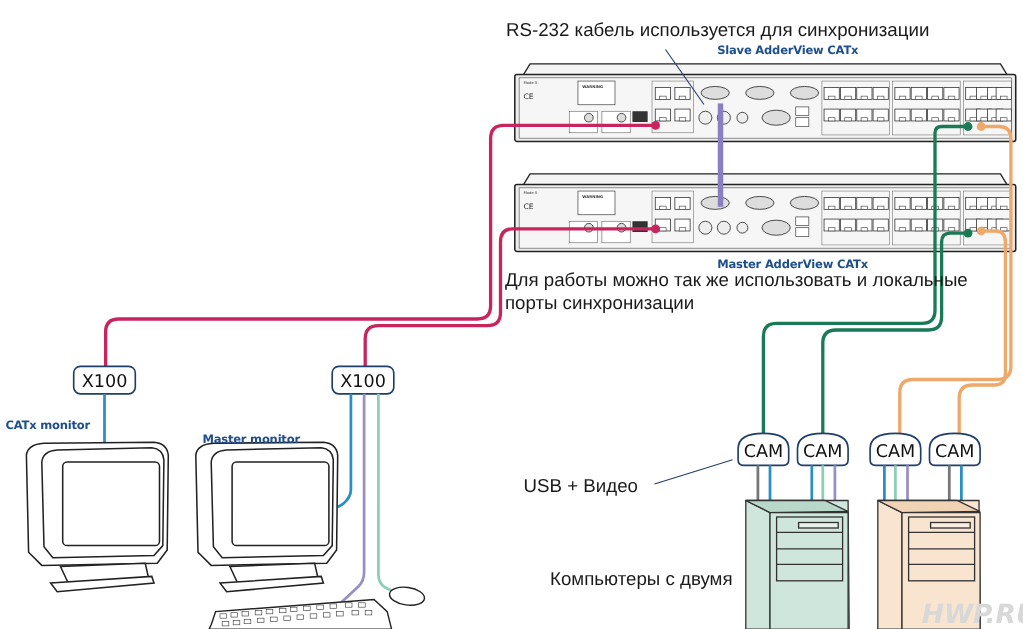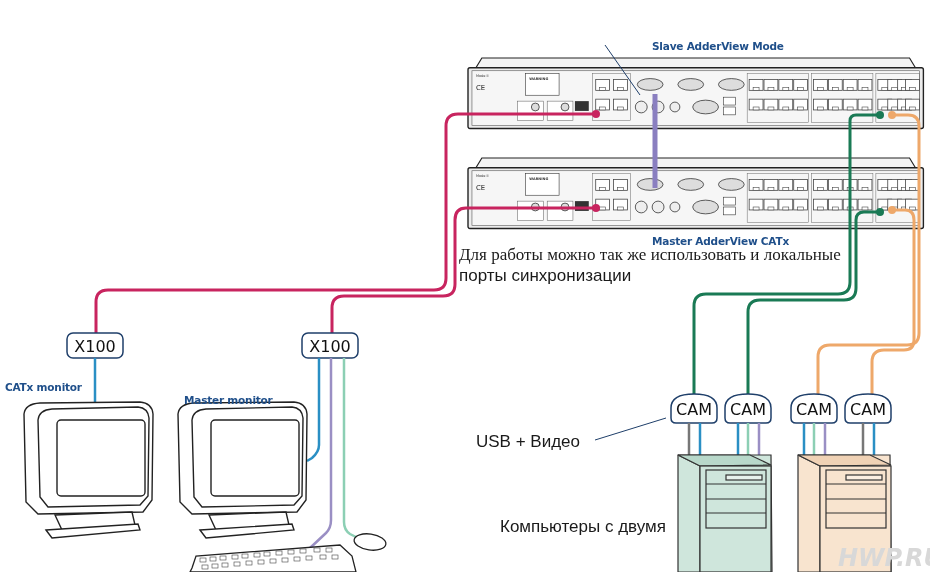--- a/index.html
+++ b/index.html
@@ -223,21 +223,22 @@
     <line x1="826" y1="484" x2="886" y2="484"></line>
     <line x1="826" y1="499" x2="886" y2="499"></line>
     <line x1="826" y1="513" x2="886" y2="513"></line>
     <rect x="846" y="475" width="36" height="5" fill="#fcefe2"></rect>
   </g>
 
   <text class="wm" x="838" y="566">HWP.RU</text>
 </svg>
 
 
-<div class="lbl blue" style="left:652px;top:40px;">Slave AdderView Mode</div>
+<div class="lbl big" style="left:460px;top:17px;">RS-232 кабель используется для синхронизации</div>
+<div class="lbl blue" style="left:652px;top:40px;">Slave AdderView CATx</div>
 <div class="lbl blue" style="left:652px;top:235px;">Master AdderView CATx</div>
-<div class="lbl big" style="left:459px;top:244px;font-family:Liberation Serif, serif;">Для работы можно так же использовать и локальные</div>
+<div class="lbl big" style="left:459px;top:244px;">Для работы можно так же использовать и локальные</div>
 <div class="lbl big" style="left:459px;top:265px;">порты синхронизации</div>
 <div class="lbl blue" style="left:5px;top:381px;">CATx monitor</div>
 <div class="lbl blue" style="left:184px;top:381px;margin-top:13px;">Master monitor</div>
 <div class="lbl big" style="left:500px;top:516px;">Компьютеры с двумя</div>
 <div class="lbl big" style="left:476px;top:431px;">USB + Видео</div>
 </div>
 
 </body></html>

